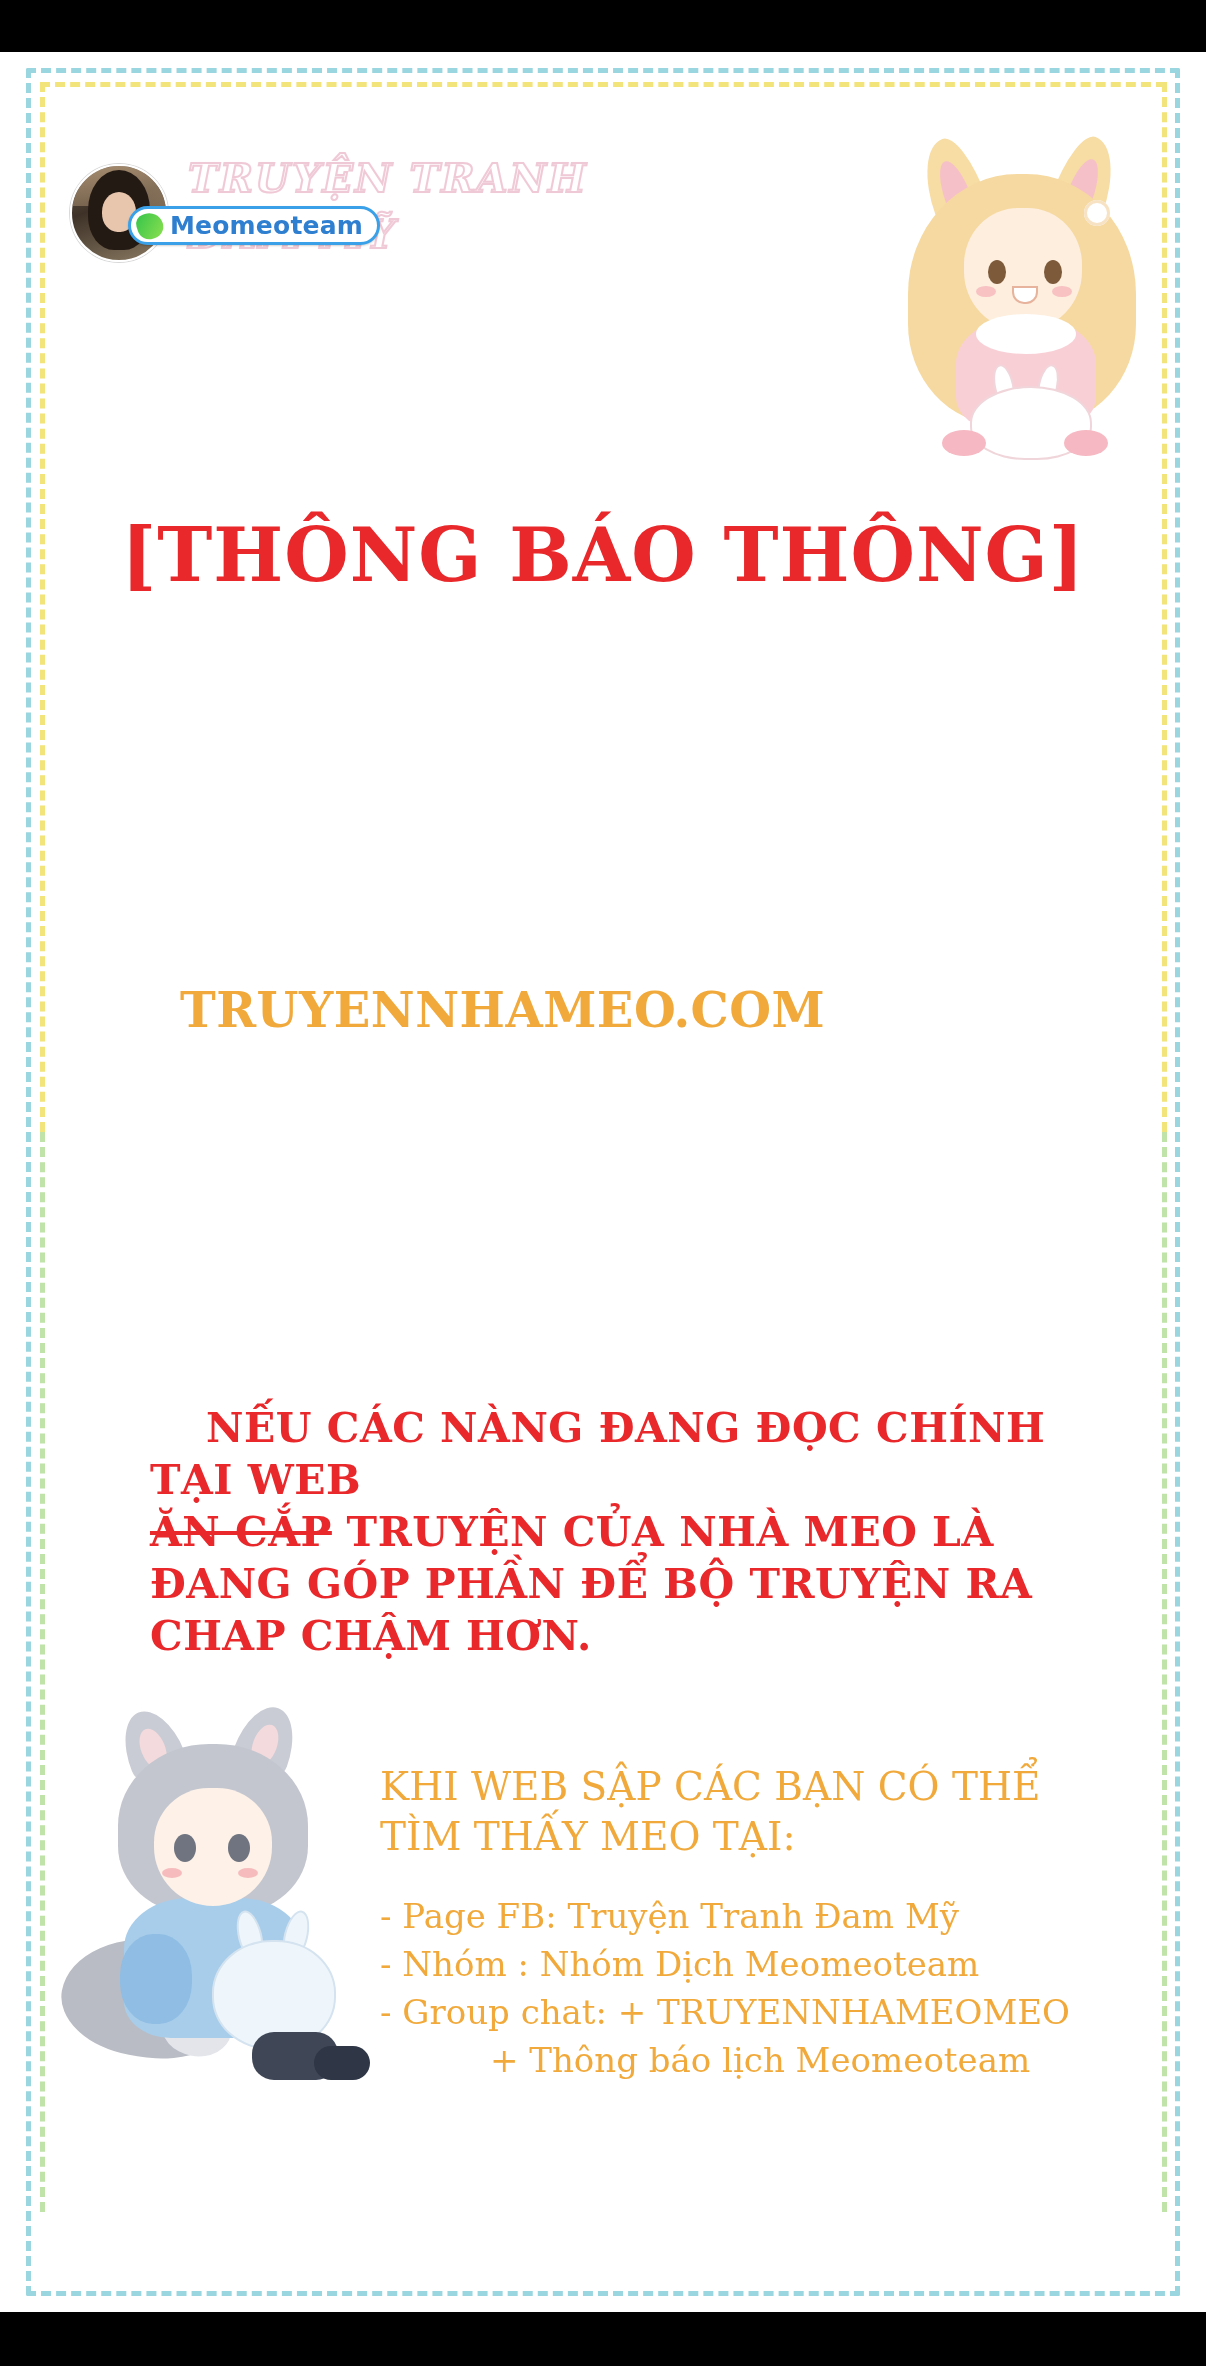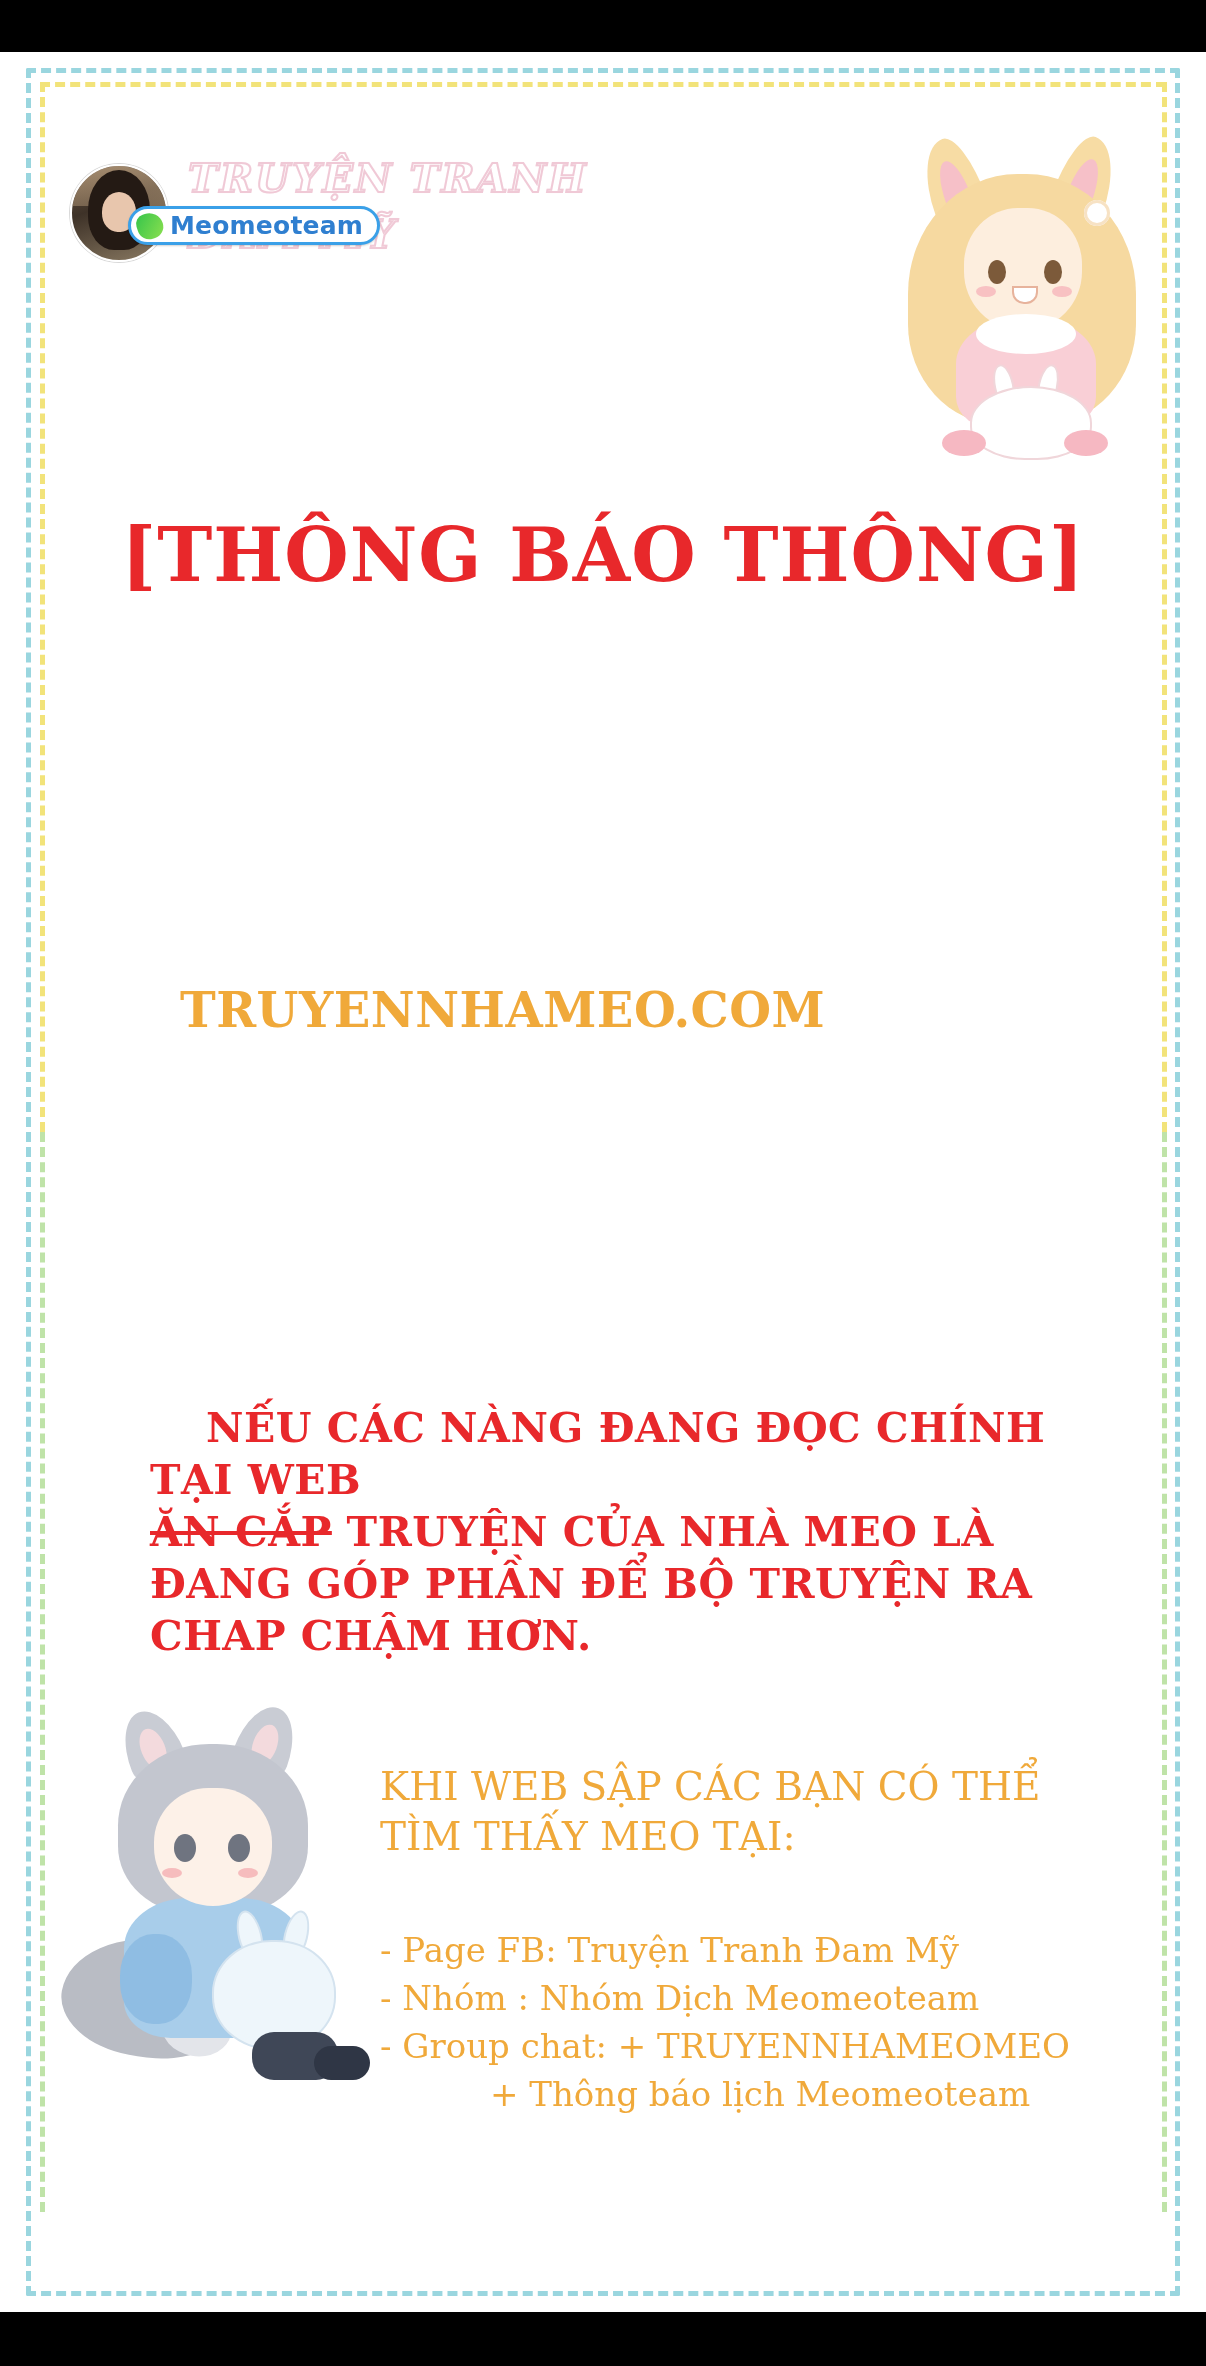--- a/index.html
+++ b/index.html
@@ -334,21 +334,20 @@
   }
   .contact-list {
     position: absolute;
     left: 380px;
     top: 1840px;
     width: 760px;
     font-family: "DejaVu Serif", serif;
     font-size: 34px;
     line-height: 48px;
     color: #f0a93a;
-    margin-top: 34px;
   }
   .contact-list div { white-space: pre; }
   .contact-indent { padding-left: 110px; }
 
   
   .chibi-boy {
     position: absolute;
     left: 62px;
     top: 1650px;
     width: 330px;

